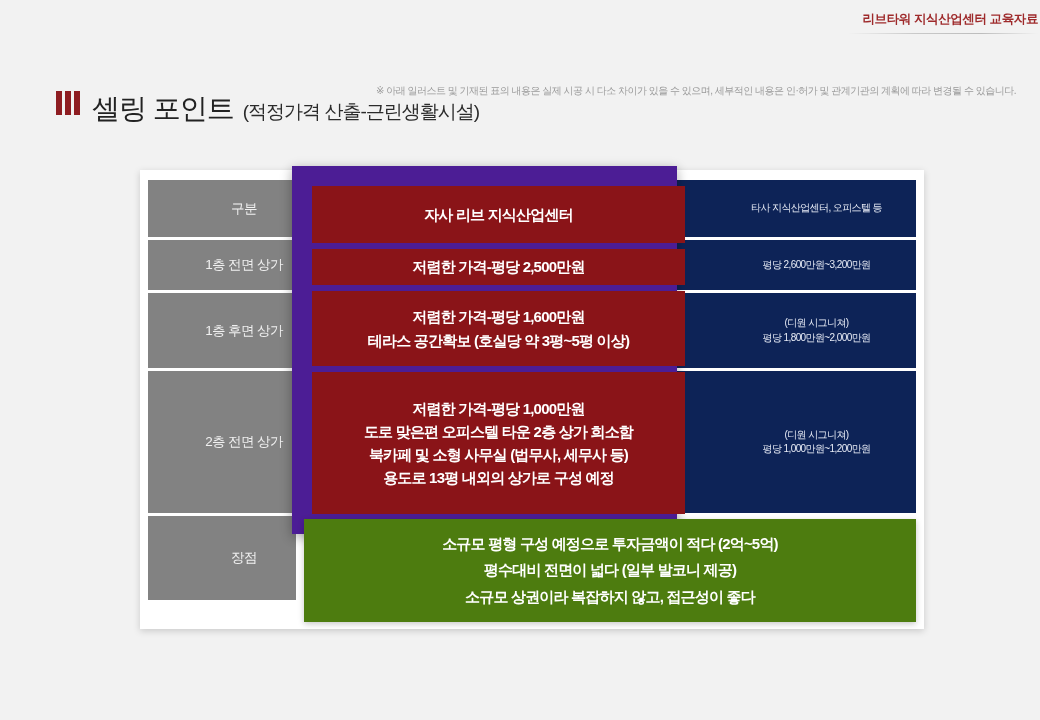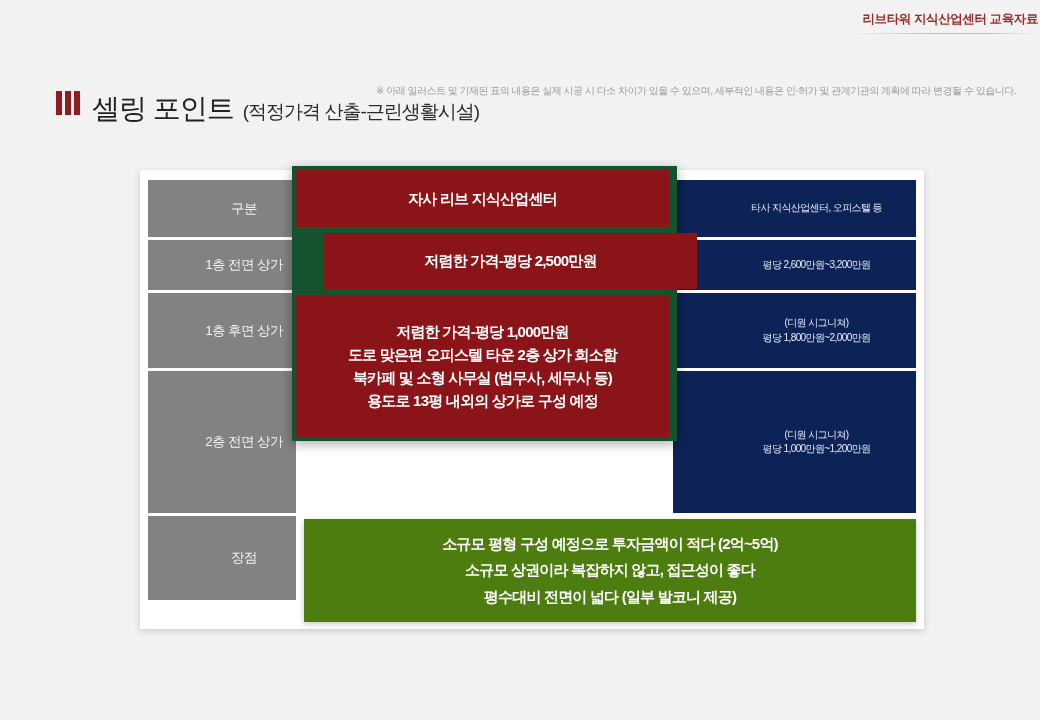--- a/index.html
+++ b/index.html
@@ -131,22 +131,22 @@
     font-size: 10px;
     color: #e8ecf6;
   }
 
   
   #red-panel {
     position: absolute;
     left: 292px;
     top: 166px;
     width: 385px;
-    background: #14532d;
-    padding: 4px;
+    background: #4c1d95;
+    padding: 20px;
     box-sizing: border-box;
     box-shadow: 0 3px 11px rgba(0,0,0,0.33);
   }
   .red {
     position: relative;
     background: #8a1418;
     width: 373px;
     box-sizing: border-box;
     display: flex;
     flex-direction: column;
@@ -232,28 +232,32 @@
 </div>
 <div class="cell navy" style="top:371px;height:142px;">
   <span class="line">(디원 시그니쳐)</span>
   <span class="line">평당 1,000만원~1,200만원</span>
 </div>
 
 <div id="red-panel">
   <div class="red" style="height:57px;">
     <span class="line">자사 리브 지식산업센터</span>
   </div>
-  <div class="red" style="height:56px;margin-left:28px;">
+  <div class="red" style="height:36px;">
     <span class="line">저렴한 가격-평당 2,500만원</span>
+  </div>
+  <div class="red" style="height:75px;">
+    <span class="line">저렴한 가격-평당 1,600만원</span>
+    <span class="line">테라스 공간확보 (호실당 약 3평~5평 이상)</span>
   </div>
   <div class="red" style="height:142px;">
     <span class="line">저렴한 가격-평당 1,000만원</span>
     <span class="line">도로 맞은편 오피스텔 타운 2층 상가 희소함</span>
     <span class="line">북카페 및 소형 사무실 (법무사, 세무사 등)</span>
     <span class="line">용도로 13평 내외의 상가로 구성 예정</span>
   </div>
 </div>
 
 <div id="gold-row">
   <span class="line">소규모 평형 구성 예정으로 투자금액이 적다 (2억~5억)</span>
+  <span class="line">평수대비 전면이 넓다 (일부 발코니 제공)</span>
   <span class="line">소규모 상권이라 복잡하지 않고, 접근성이 좋다</span>
-  <span class="line">평수대비 전면이 넓다 (일부 발코니 제공)</span>
 </div>
 
 </body></html>

